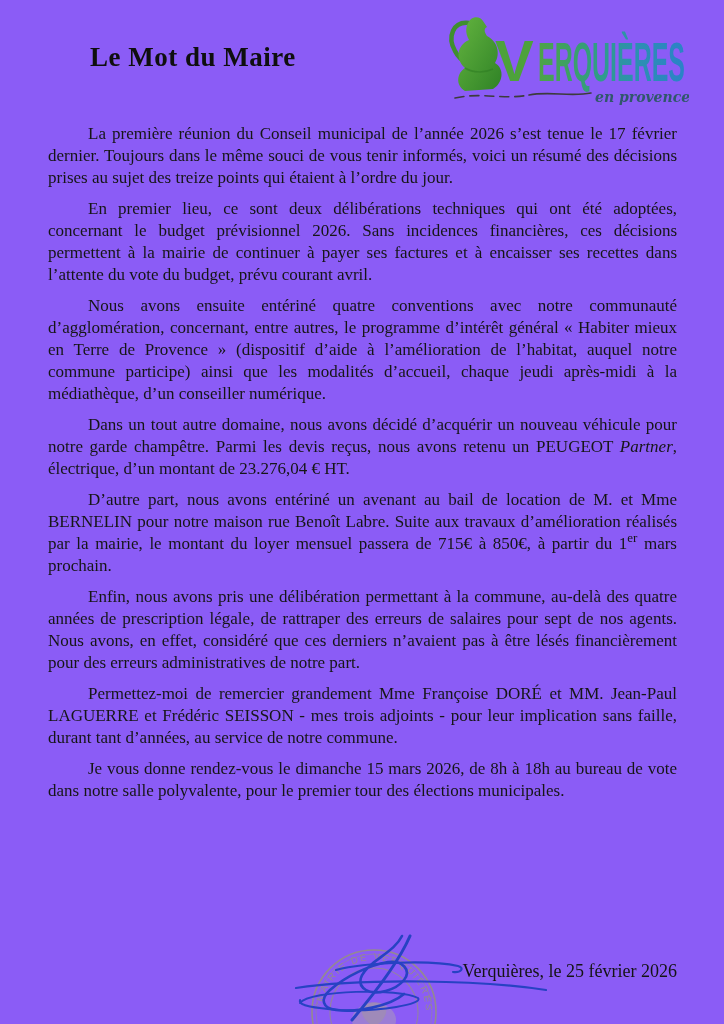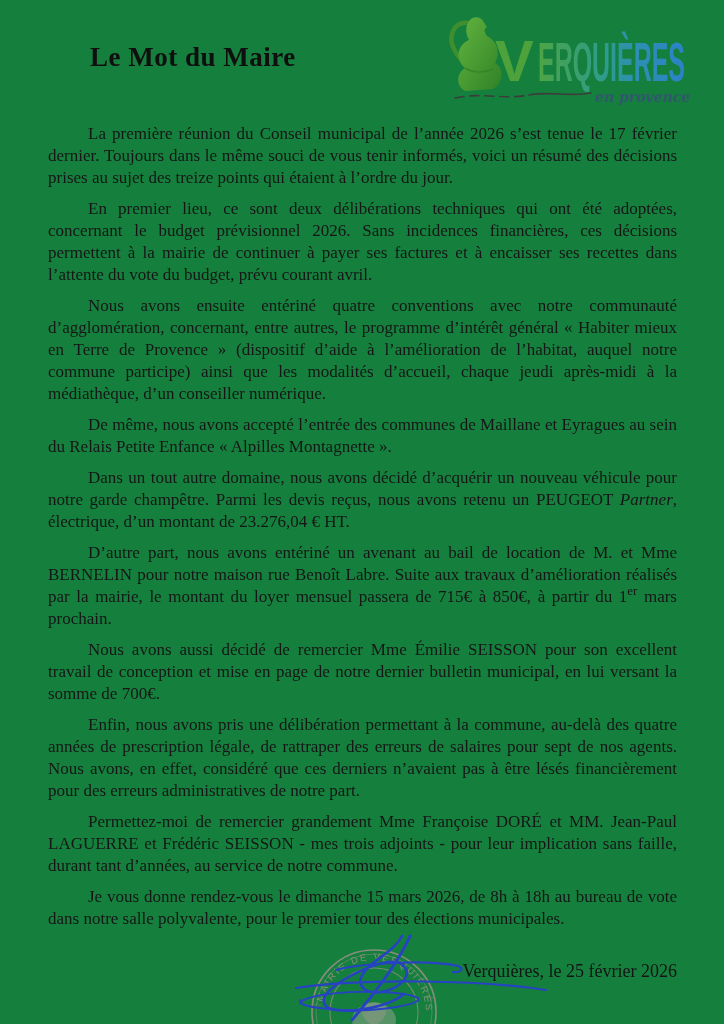--- a/index.html
+++ b/index.html
@@ -1,16 +1,16 @@
 <!DOCTYPE html>
 <html style="--logo-green: #4da23b; --logo-teal: #2f9d88; --logo-blue: #2b82c8; --tagline-color: #30576b; --signature-blue: #2742c3; --stamp-gray: #958f84;"><head>
 <meta charset="utf-8">
 <style>
   html,body{margin:0;padding:0;background:#ffffff;}
-  .page{position:relative;width:724px;height:1024px;background:#15803d;overflow:hidden;
+  .page{position:relative;width:724px;height:1024px;background:#8b5cf6;overflow:hidden;
         font-family:"Liberation Serif",serif;color:#161616;}
   .doc-title{position:absolute;left:90px;top:42px;font-size:27px;font-weight:bold;
              letter-spacing:.5px;color:#0f0f0f;}
   .logo-svg{position:absolute;left:441px;top:13px;}
   .logo-brand{font-family:"Liberation Sans",sans-serif;font-weight:bold;}
   .v-letter{fill:var(--logo-green);}
   .tagline-text{font-family:"DejaVu Serif",serif;font-style:italic;font-weight:bold;
                 fill:var(--tagline-color);font-size:14px;}
   .wavy{stroke:#3c3c3c;stroke-width:1.6;fill:none;stroke-linecap:round;}
   .content{position:absolute;left:48px;top:123px;width:629px;font-size:17px;
@@ -59,24 +59,22 @@
 
     <path class="wavy" d="M14,85 C40,79 62,87 88,82" stroke-dasharray="9 6"></path>
     <path class="wavy" d="M88,82 C108,78 130,84 150,80"></path>
     <text class="tagline-text" x="154" y="89">en provence</text>
   </svg>
 
   <div class="content">
       <p><span>La première réunion du Conseil municipal de l’année 2026 s’est tenue le 17 février dernier. Toujours dans le même souci de vous tenir informés, voici un résumé des décisions prises au sujet des treize points qui étaient à l’ordre du jour.</span></p>
       <p><span>En premier lieu, ce sont deux délibérations techniques qui ont été adoptées, concernant le budget prévisionnel 2026. Sans incidences financières, ces décisions permettent à la mairie de continuer à payer ses factures et à encaisser ses recettes dans l’attente du vote du budget, prévu courant avril.</span></p>
       <p><span>Nous avons ensuite entériné quatre conventions avec notre communauté d’agglomération, concernant, entre autres, le programme d’intérêt général « Habiter mieux en Terre de Provence » (dispositif d’aide à l’amélioration de l’habitat, auquel notre commune participe) ainsi que les modalités d’accueil, chaque jeudi après-midi à la médiathèque, d’un conseiller numérique.</span></p>
-      <p><span>De même, nous avons accepté l’entrée des communes de Maillane et Eyragues au sein du Relais Petite Enfance « Alpilles Montagnette ».</span></p>
       <p><span>Dans un tout autre domaine, nous avons décidé d’acquérir un nouveau véhicule pour notre garde champêtre. Parmi les devis reçus, nous avons retenu un PEUGEOT </span><i>Partner</i><span>, électrique, d’un montant de 23.276,04 € HT.</span></p>
       <p><span>D’autre part, nous avons entériné un avenant au bail de location de M. et Mme BERNELIN pour notre maison rue Benoît Labre. Suite aux travaux d’amélioration réalisés par la mairie, le montant du loyer mensuel passera de 715€ à 850€, à partir du 1</span><sup>er</sup><span> mars prochain.</span></p>
-      <p><span>Nous avons aussi décidé de remercier Mme Émilie SEISSON pour son excellent travail de conception et mise en page de notre dernier bulletin municipal, en lui versant la somme de 700€.</span></p>
       <p><span>Enfin, nous avons pris une délibération permettant à la commune, au-delà des quatre années de prescription légale, de rattraper des erreurs de salaires pour sept de nos agents. Nous avons, en effet, considéré que ces derniers n’avaient pas à être lésés financièrement pour des erreurs administratives de notre part.</span></p>
       <p><span>Permettez-moi de remercier grandement Mme Françoise DORÉ et MM. Jean-Paul LAGUERRE et Frédéric SEISSON - mes trois adjoints - pour leur implication sans faille, durant tant d’années, au service de notre commune.</span></p>
       <p><span>Je vous donne rendez-vous le dimanche 15 mars 2026, de 8h à 18h au bureau de vote dans notre salle polyvalente, pour le premier tour des élections municipales.</span></p>
     </div>
 
   <svg class="sig-svg" width="280" height="96" viewBox="0 0 280 96">
     <defs>
       <path id="stampArc" d="M40,84 A52,52 0 0 1 144,84" fill="none"></path>
     </defs>
     <g opacity="0.9">

